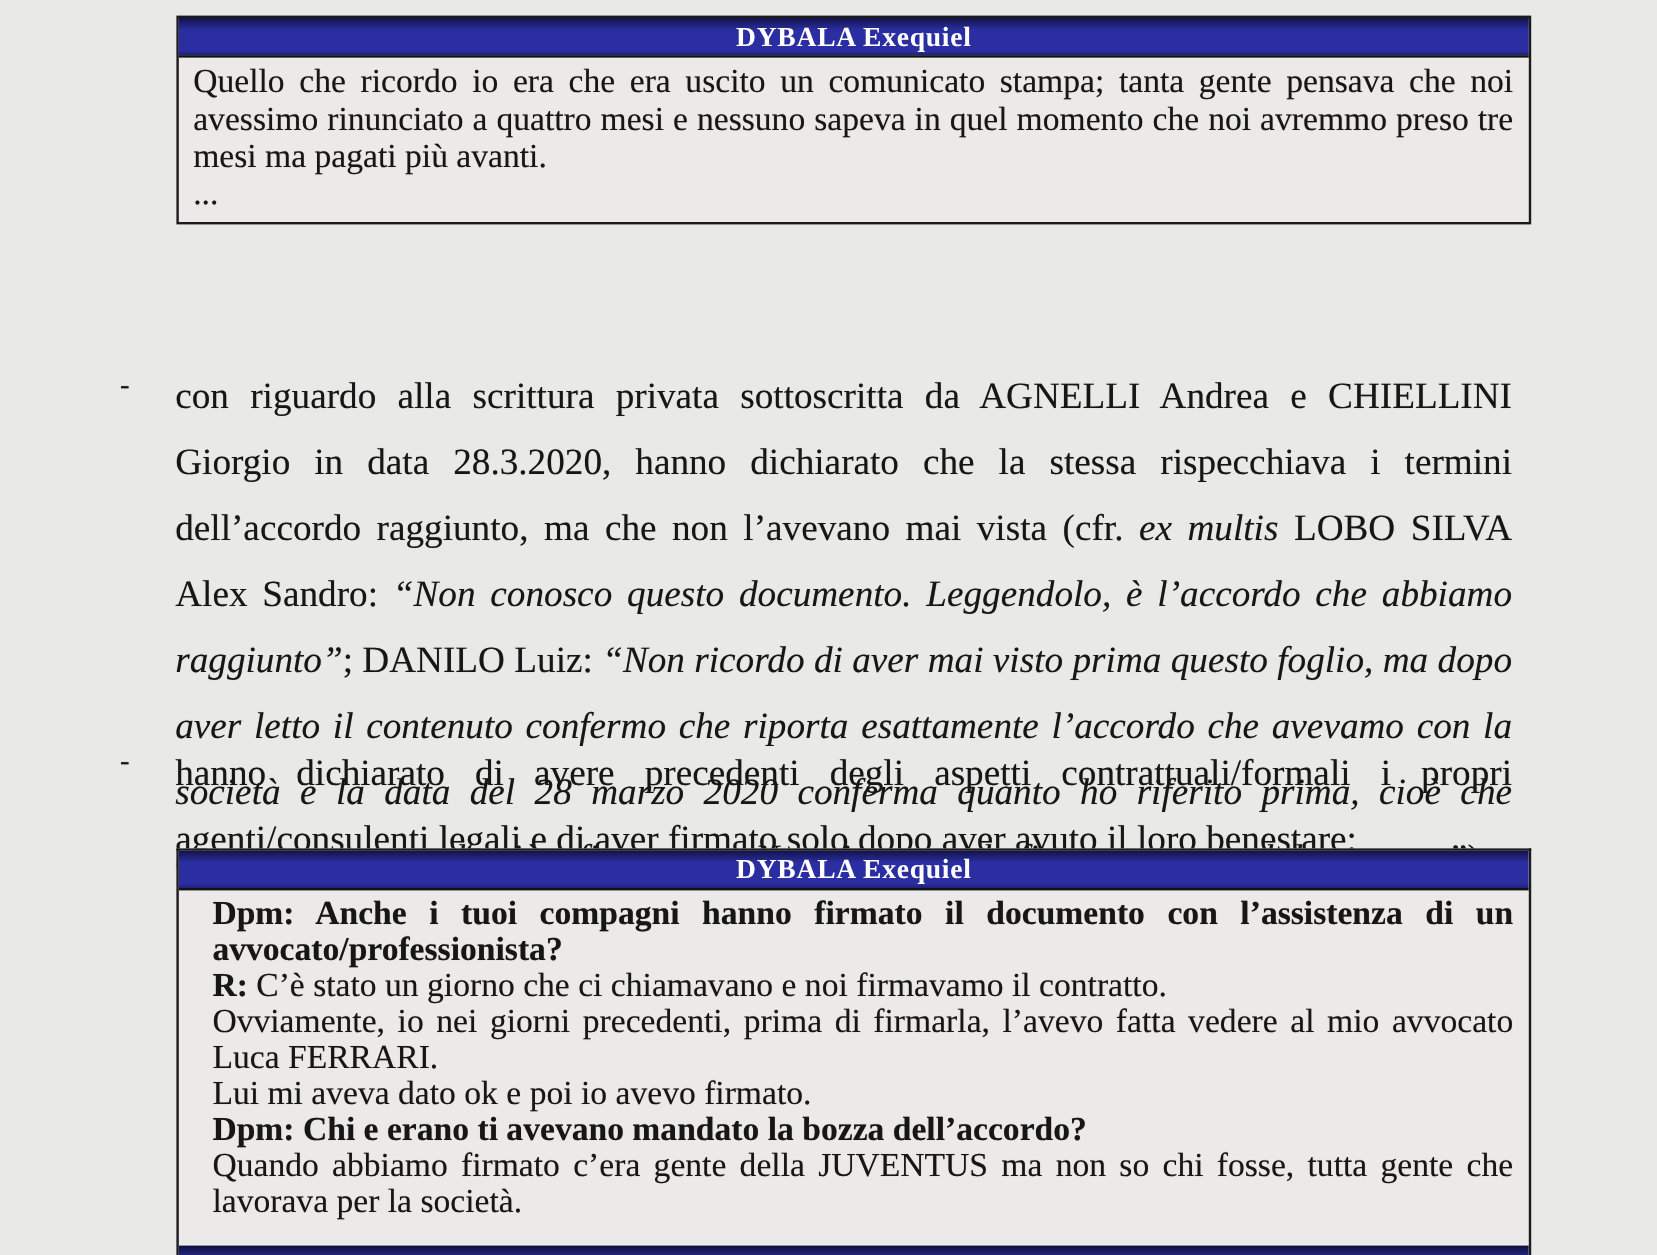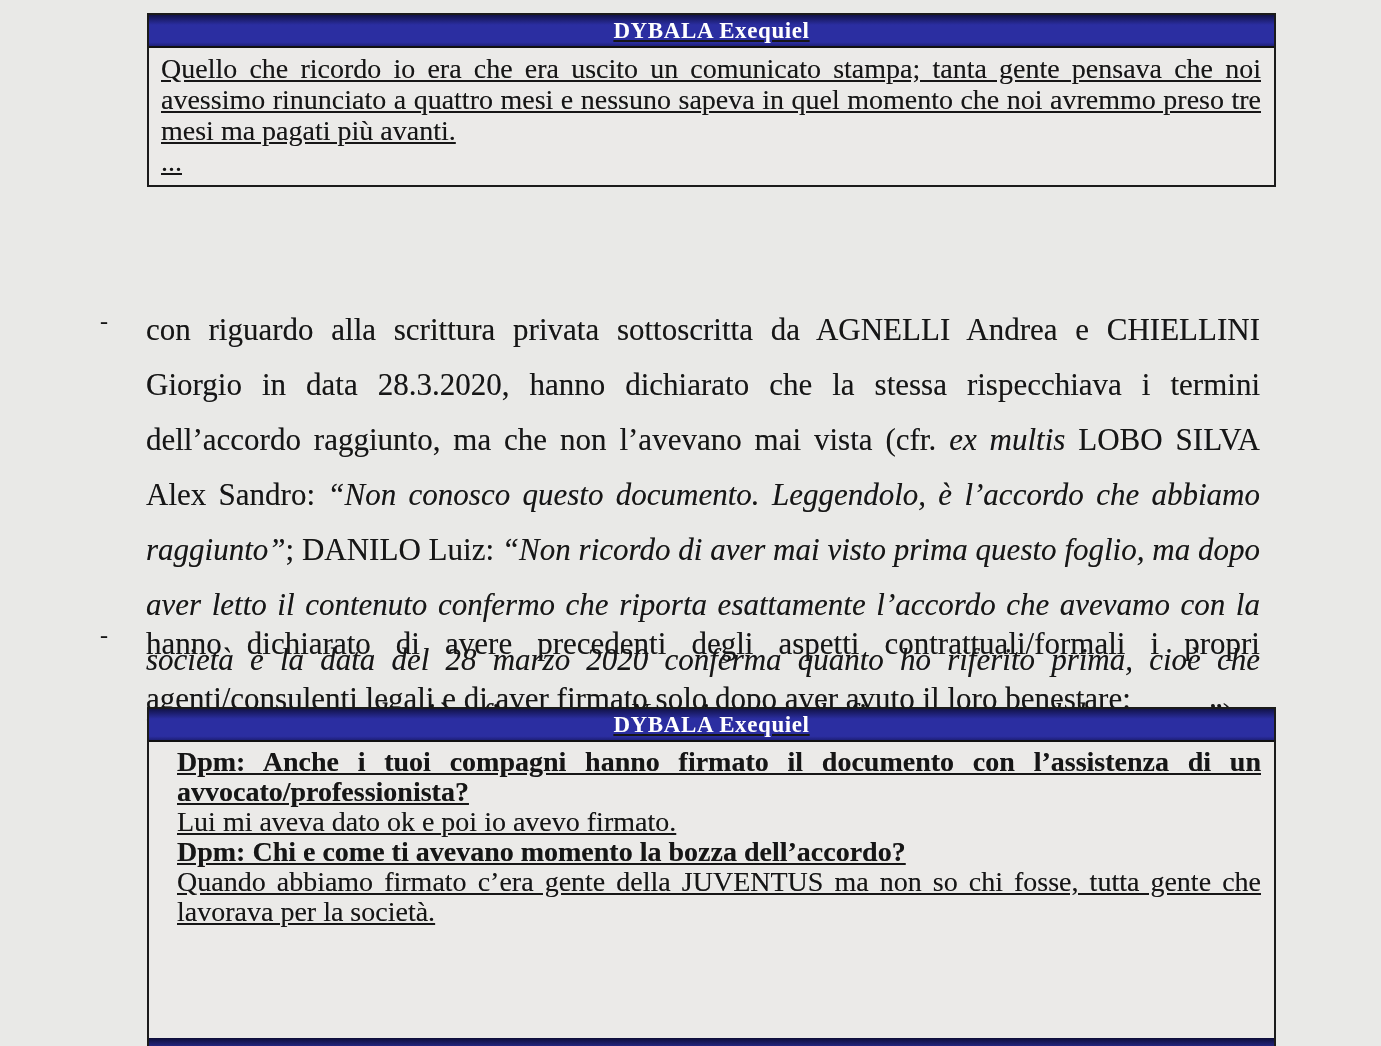--- a/index.html
+++ b/index.html
@@ -20,21 +20,20 @@
     inset: 0;
     text-shadow: 0 0 0.6px rgba(25,25,25,0.45);
   }
   .qbox {
     position: absolute;
     left: 147px;
     width: 1129px;
     box-sizing: border-box;
     border: 2px solid #1b1b1b;
     background: #ebeae8;
-    text-decoration: underline;
   }
   .qbox-1 { top: 13px; }
   .qbox-2 { top: 707px; height: 339px; border-bottom: none; overflow: hidden; }
   .qbox-header {
     height: 31px;
     background: linear-gradient(180deg, #12134a 0%, #2b2ea1 32%, #2b2ea1 88%, #1e2079 100%);
     border-bottom: 2px solid #111;
     display: flex;
     align-items: center;
     justify-content: center;
@@ -110,20 +109,22 @@
     <span class="bullet-marker">-</span>
     <p class="bullet-text"><span>hanno dichiarato di avere precedenti degli aspetti contrattuali/formali i propri agenti/consulenti legali e di aver firmato solo dopo aver avuto il loro benestare:</span></p>
   </div>
 
   <section class="qbox qbox-2">
     <div class="qbox-header">
       <span>DYBALA Exequiel</span>
     </div>
     <div class="qbox-body">
         <p class="tline"><span class="b">Dpm: Anche i tuoi compagni hanno firmato il documento con l’assistenza di un avvocato/professionista?</span></p>
+        <p class="tline"><span class="b">R:</span><span> C’è stato un giorno che ci chiamavano e noi firmavamo il contratto.</span></p>
+        <p class="tline"><span>Ovviamente, io nei giorni precedenti, prima di firmarla, l’avevo fatta vedere al mio avvocato Luca FERRARI.</span></p>
         <p class="tline"><span>Lui mi aveva dato ok e poi io avevo firmato.</span></p>
-        <p class="tline"><span class="b">Dpm: Chi e come ti avevano momento la bozza dell’accordo?</span></p>
+        <p class="tline"><span class="b">Dpm: Chi e erano ti avevano mandato la bozza dell’accordo?</span></p>
         <p class="tline"><span>Quando abbiamo firmato c’era gente della JUVENTUS ma non so chi fosse, tutta gente che lavorava per la società.</span></p>
       </div>
     <div class="next-header-strip"></div>
   </section>
 
 </div>
 
 </body></html>

